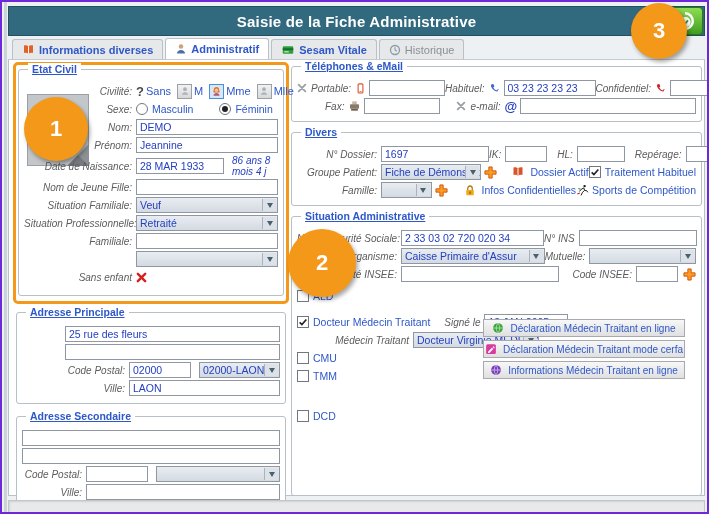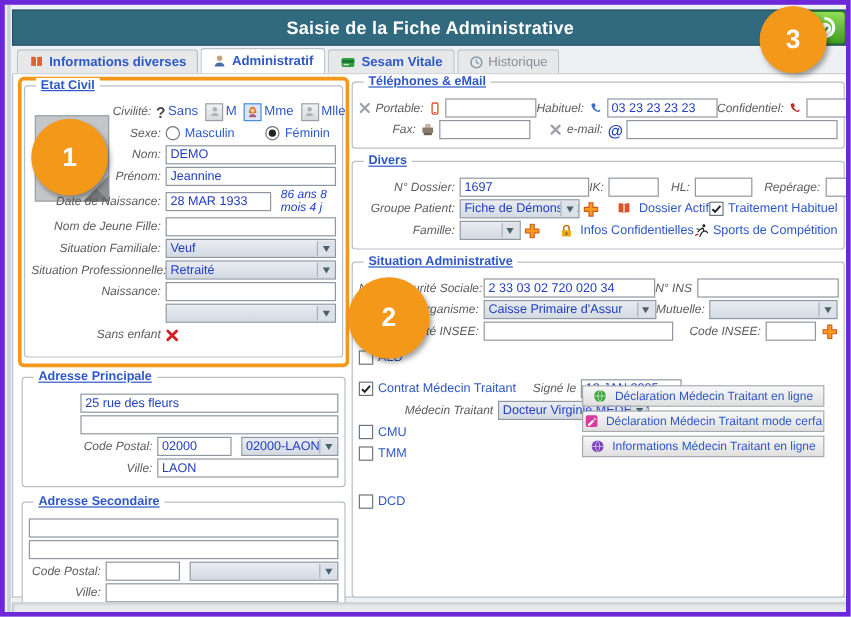--- a/index.html
+++ b/index.html
@@ -1,18 +1,18 @@
 <!DOCTYPE html>
 <html><head>
 <meta charset="utf-8">
 <style>
   * { box-sizing: border-box; margin: 0; padding: 0; }
   html,body { width:709px; height:514px; }
   body { font-family:"Liberation Sans", sans-serif; font-size:11px; background:#dfe5e9; }
-  .window { position:relative; width:709px; height:514px; background:#eef1f3; border:4px solid #6d28d9; overflow:hidden; }
+  .window { position:relative; width:709px; height:514px; background:#eef1f3; border:2px solid #6d28d9; overflow:hidden; }
   .window::before { content:""; position:absolute; left:2px; top:0; bottom:0; width:3px; background:#c9d3d8; }
 
   
   .titlebar { position:absolute; left:6px; top:4px; width:697px; height:30px; background:#31697F; border:1px solid #244f60; display:flex; align-items:center; justify-content:center; }
   .titlebar .title { color:#fff; font-weight:bold; font-size:15px; letter-spacing:.2px; }
   .validate-btn { position:absolute; left:664px; top:5px; width:37px; height:28px; background:linear-gradient(#8fdd55,#3f9e1e); border:1px solid #2c7a12; border-radius:4px; display:flex; align-items:center; justify-content:center; cursor:pointer; }
 
   
   .tabbar { position:absolute; left:6px; top:37px; width:697px; height:21px; display:flex; align-items:flex-end; gap:2px; padding-left:4px; background:transparent; border-bottom:1px solid #c3cad0; }
   .tab { display:flex; align-items:center; gap:4px; height:20px; padding:0 9px; background:#e6e8ea; border:1px solid #b9c0c6; border-bottom:none; border-radius:3px 3px 0 0; color:#2E58C8; font-weight:bold; font-size:11px; cursor:pointer; }
@@ -123,21 +123,21 @@
   </div>
 
   <div class="content">
 
     <div class="col-left">
       <div class="highlight">
         <div class="group" style="padding-bottom:8px;">
           <span class="gtitle">Etat Civil</span>
           <div class="photo"></div>
 
-          <div class="row" style="position:relative; z-index:2;justify-content:center;">
+          <div class="row" style="position:relative; z-index:2;">
             <span class="lbl w112">Civilité:</span>
             <span class="civ" style="margin-left:0;">
               <span class="icon qmark">?</span>
               <span>Sans</span>
             </span>
             <span class="civ">
               <span class="civbox">
                 <svg width="10" height="10" viewBox="0 0 16 16">
                     <circle cx="8" cy="5" r="3" fill="#aab2ba"></circle>
                     <path d="M3 14c.5-2.8 2.3-4.2 5-4.2s4.5 1.4 5 4.2z" fill="#aab2ba"></path>
@@ -195,21 +195,21 @@
           </div>
           <div class="row">
             <span class="lbl w112">Situation Familiale:</span>
             <div class="sel fill"><span>Veuf</span><i class="arr"></i></div>
           </div>
           <div class="row">
             <span class="lbl w112">Situation Professionnelle:</span>
             <div class="sel fill"><span>Retraité</span><i class="arr"></i></div>
           </div>
           <div class="row">
-            <span class="lbl w112">Naissance:</span>
+            <span class="lbl w112">Familiale:</span>
             <input class="fld fill" value="" style="">
           </div>
           <div class="row">
             <span class="lbl w112"></span>
             <div class="sel fill"><span></span><i class="arr"></i></div>
           </div>
           <div class="row">
             <span class="lbl w112">Sans enfant</span>
             <span class="icon">
               <svg width="11" height="11" viewBox="0 0 12 12">
@@ -418,21 +418,21 @@
           <span class="cb"></span>
           <span class="chklbl">ALD</span>
         </div>
 
         <div class="row" style="margin-top:10px;">
           <span class="cb">
             <svg width="10" height="10" viewBox="0 0 12 12">
                 <path d="M2 6.4 4.7 9 10 3" fill="none" stroke="#222" stroke-width="2"></path>
               </svg>
           </span>
-          <span class="chklbl">Contrat Médecin Traitant</span>
+          <span class="chklbl">Docteur Médecin Traitant</span>
           <span class="lbl" style="margin-left:14px;">Signé le</span>
           <input class="fld" style="width: 84px;" value="13 JAN 2005">
         </div>
         <div class="row">
           <span class="lbl" style="width:92px; margin-left:24px;">Médecin Traitant</span>
           <div class="sel" style="width:126px;"><span>Docteur Virginie MEDECIN RP...</span><i class="arr"></i></div>
         </div>
         <div class="row">
           <span class="cb"></span>
           <span class="chklbl">CMU</span>

